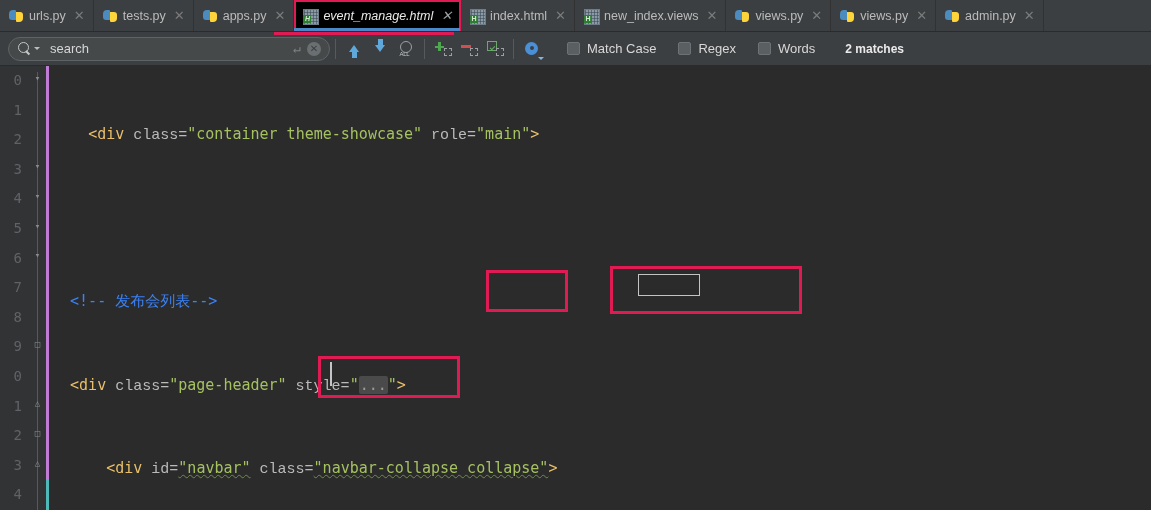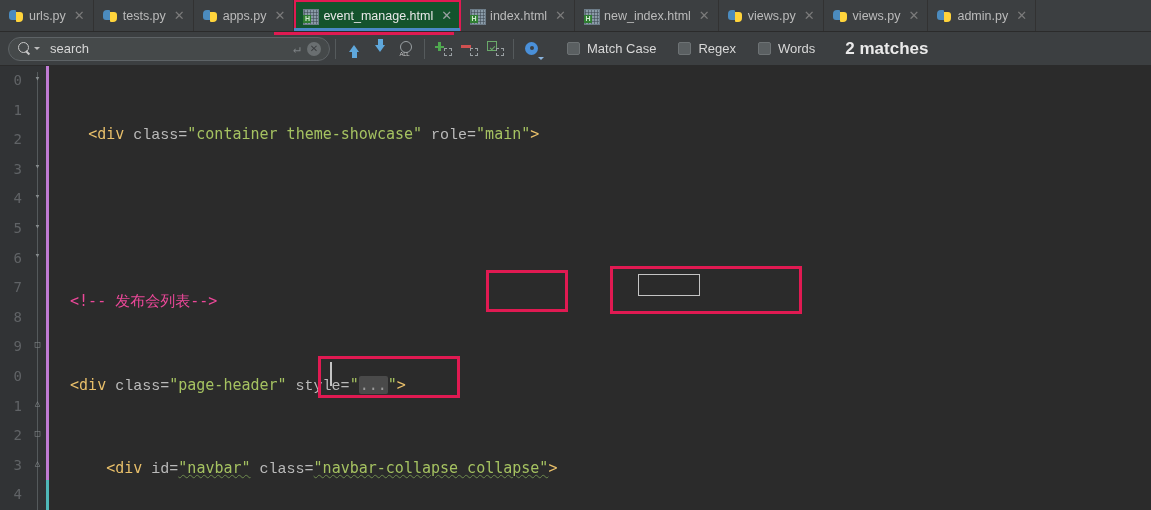--- a/index.html
+++ b/index.html
@@ -26,22 +26,23 @@
     padding: 0 8px 0 9px;
     font-family: "Liberation Sans", sans-serif;
     font-size: 12.5px;
     color: #bbbbbb;
     border-right: 1px solid #323232;
     position: relative;
     white-space: nowrap;
     background: #3c3f41;
   }
   .tab.active {
-    background: #14532d;
+    background: #000000;
     color: #e8e8e8;
+    font-style: italic;
   }
   .tab.active::after {
     content: "";
     position: absolute;
     left: 0; right: 0; bottom: 0;
     height: 3px;
     background: #4a88c7;
   }
   .tab.focus-ring {
     outline: 2px solid #e01a52;
@@ -309,21 +310,21 @@
   }
   .check-box {
     width: 13px; height: 13px;
     background: #5a5f61;
     border: 1px solid #6d7274;
     border-radius: 2px;
   }
   #match-count {
     margin-left: 30px;
     font-family: "Liberation Sans", sans-serif;
-    font-size: 17px;
+    font-size: 12px;
     font-weight: bold;
     color: #eaeaea;
   }
   
   #find-annotation {
     position: absolute;
     left: 274px; top: 0px;
     width: 180px; height: 3px;
     background: #e01a52;
   }
@@ -392,21 +393,21 @@
   }
   .code-line {
     height: 29.6px;
     line-height: 29.6px;
     color: #a9b7c6;
     position: relative;
   }
   .tag   { color: #e8bf6a; }
   .attr  { color: #bababa; font-family: Liberation Mono, monospace; }
   .val   { color: #a5c261; }
-  .cmt   { color: #ec4899; text-align: right; }
+  .cmt   { color: #3b82f6; text-align: right; }
   .txt   { color: #a9b7c6; }
   .typo  { text-decoration: underline; text-decoration-style: wavy;
            text-decoration-color: #6e8a4e; text-decoration-thickness: 1px; }
   .ellipsis-box { background: #4a4a4a; color: #9a9a9a; padding: 0 1px; border-radius: 2px; }
 
   .annot {
     position: absolute;
     border: 3px solid #e01a52;
     pointer-events: none;
   }
@@ -446,21 +447,21 @@
   </div>
 
   <div class="tab">
     <span class="icon-file icon-html"></span>
     <span class="tab-label">index.html</span>
     <span class="tab-close">✕</span>
   </div>
 
   <div class="tab">
     <span class="icon-file icon-html"></span>
-    <span class="tab-label">new_index.html</span>
+    <span class="tab-label">new_index.views</span>
     <span class="tab-close">✕</span>
   </div>
 
   <div class="tab">
     <span class="icon-file icon-py"></span>
     <span class="tab-label">views.py</span>
     <span class="tab-close">✕</span>
   </div>
 
   <div class="tab">

